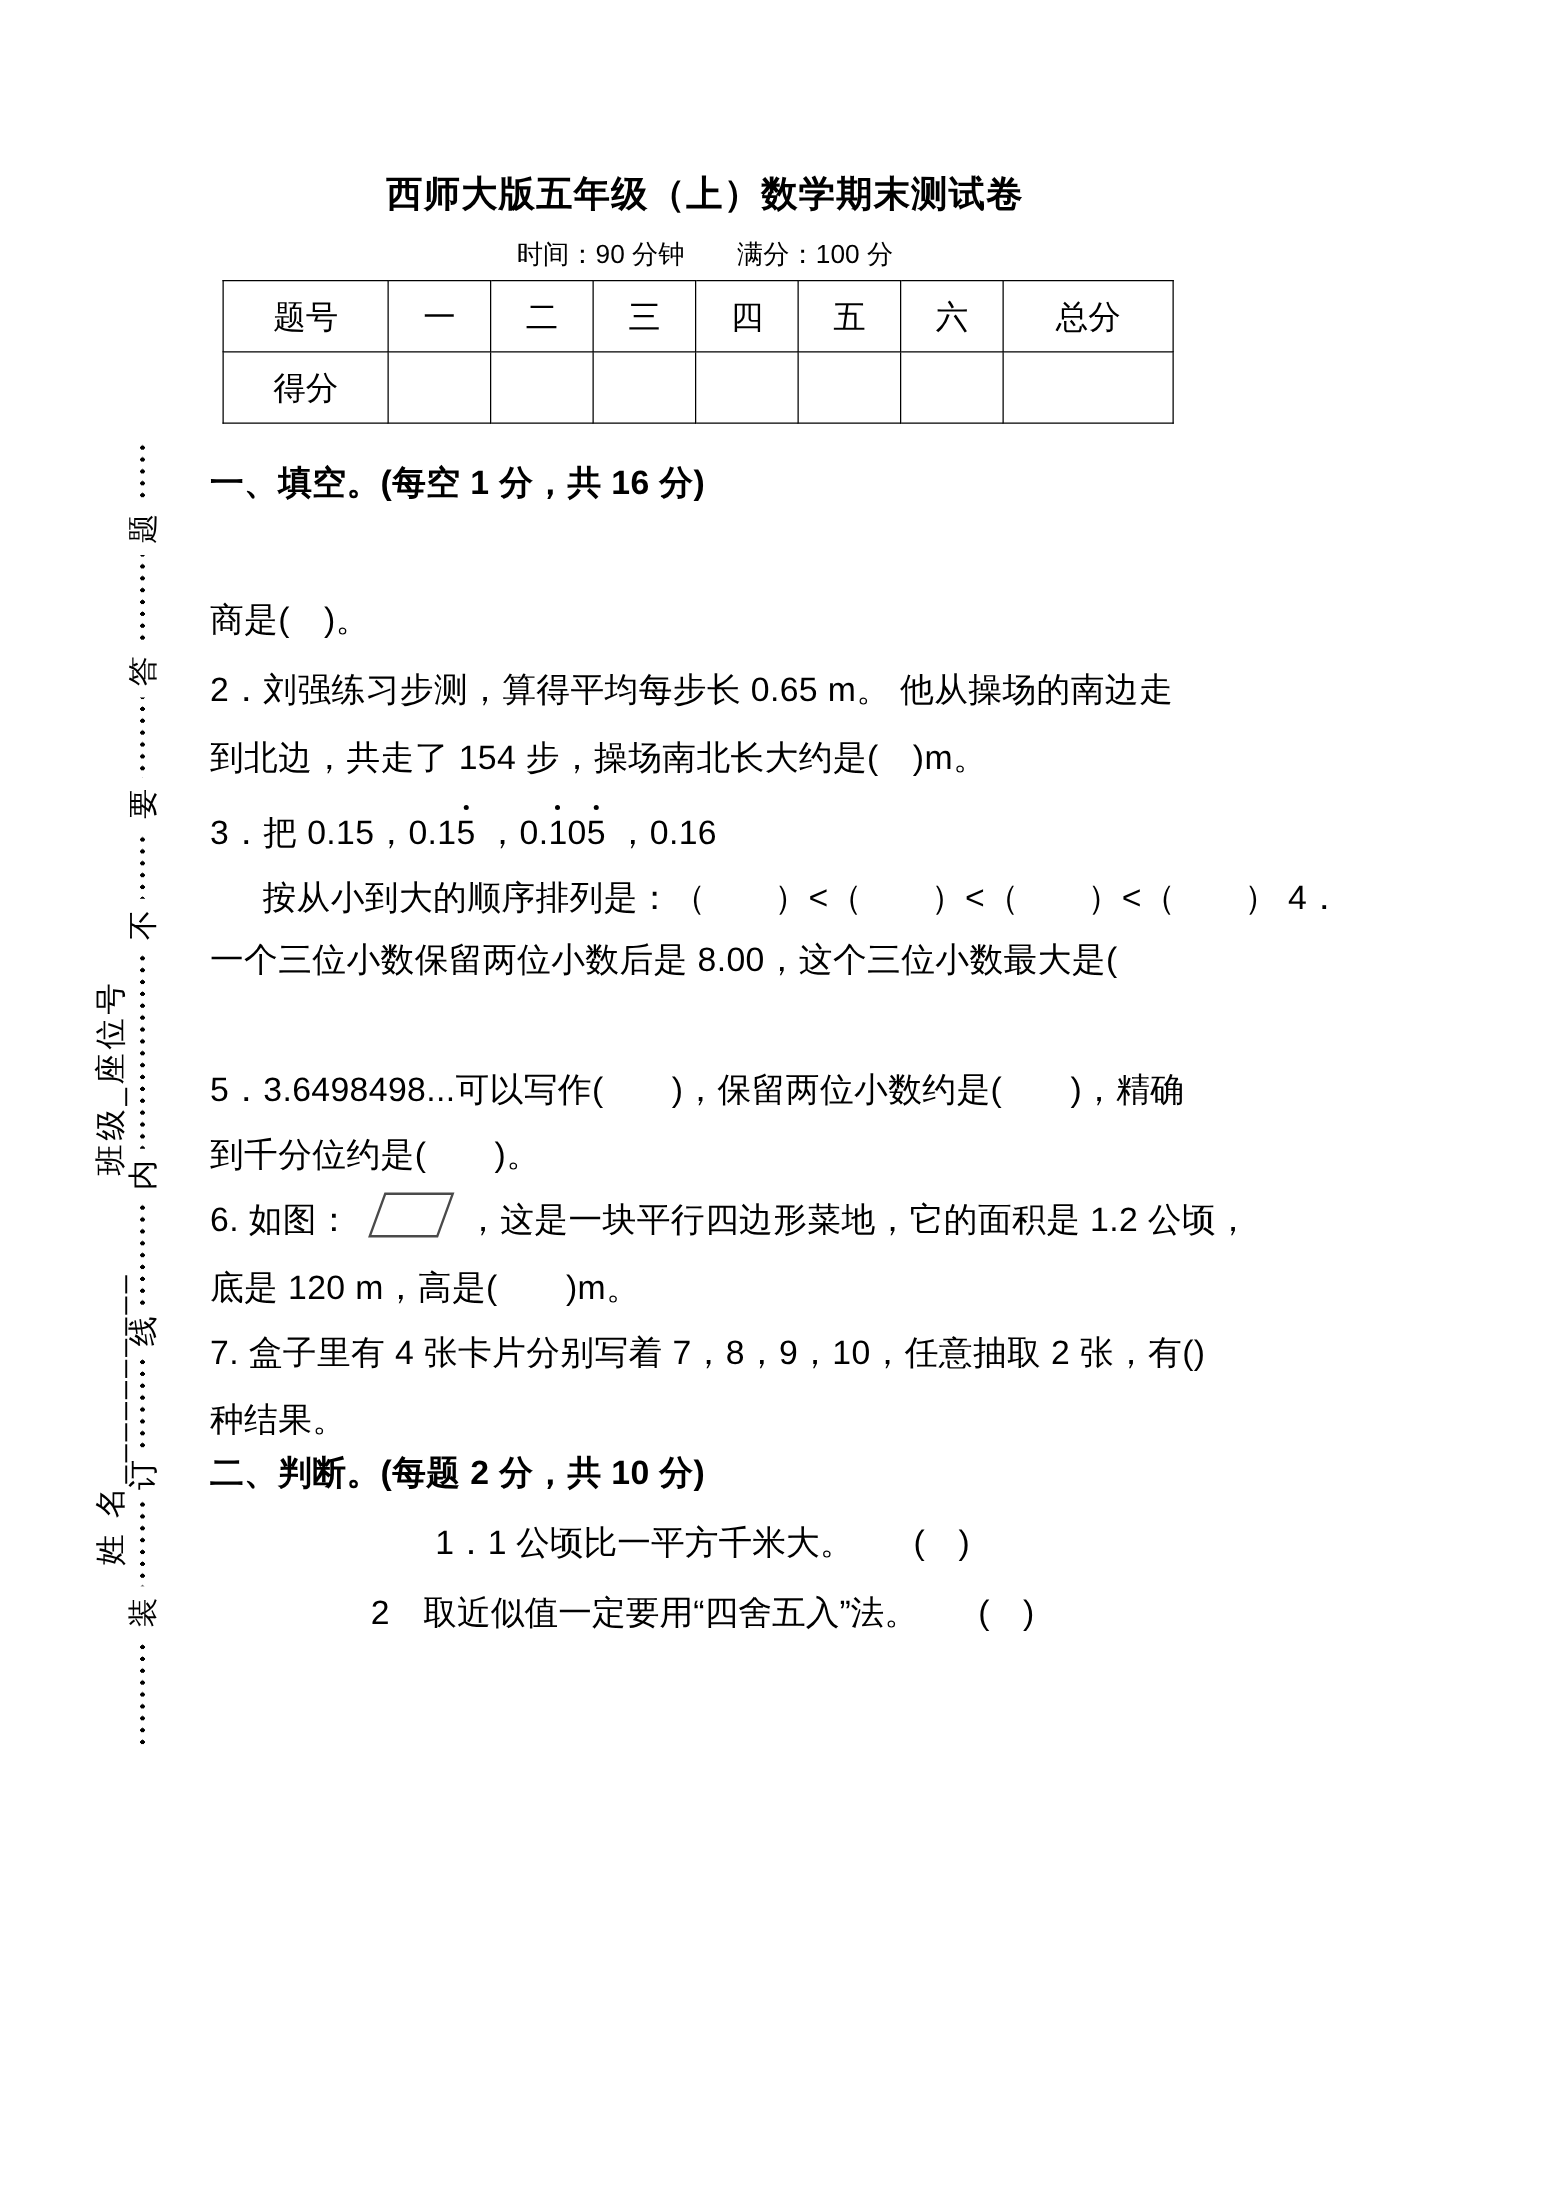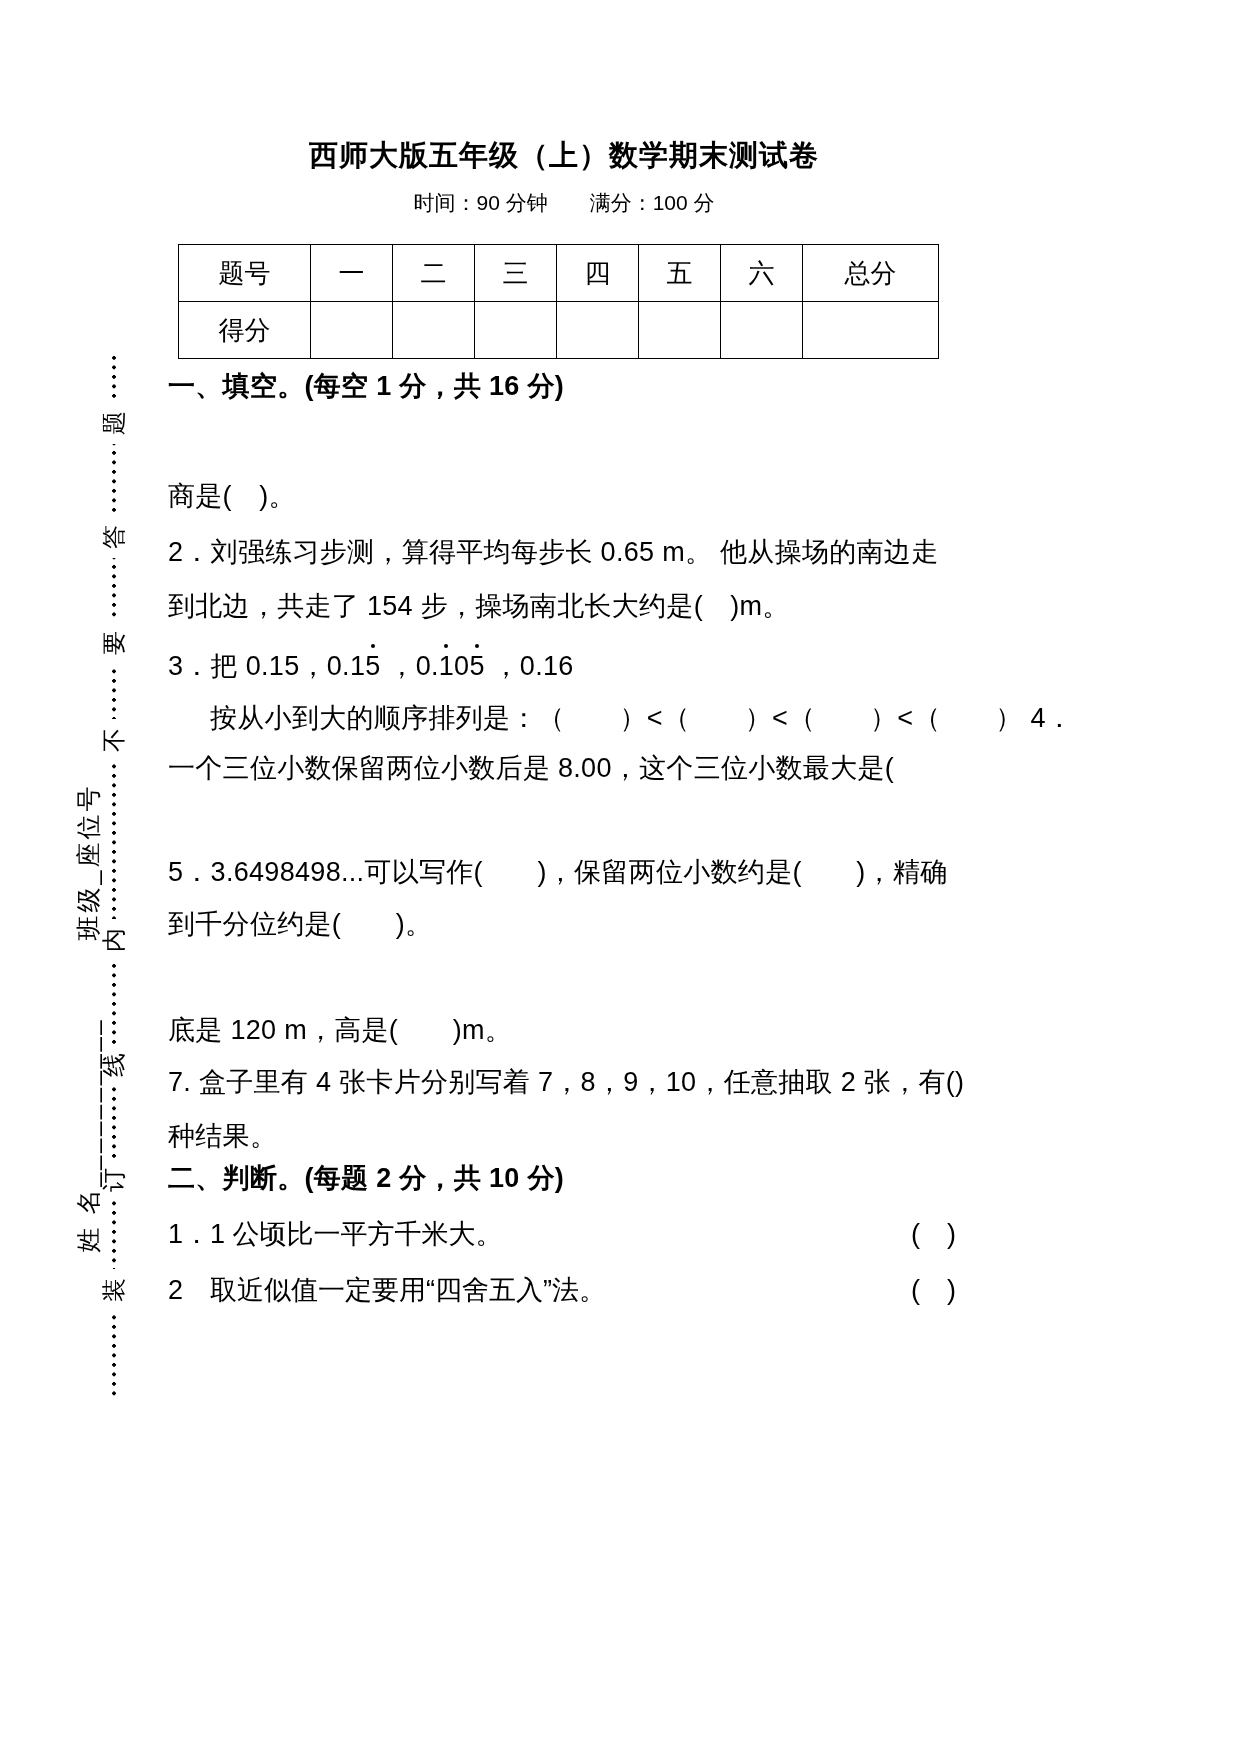--- a/index.html
+++ b/index.html
@@ -10,34 +10,34 @@
   }
   .title{
     position:absolute;left:168px;top:136px;width:792px;text-align:center;
     font-size:29px;font-weight:700;letter-spacing:1px;white-space:nowrap;
   }
   .meta{
     position:absolute;left:168px;top:189px;width:792px;text-align:center;
     font-size:21px;white-space:nowrap;
   }
   table.score{
-    position:absolute;left:178px;top:244px;border-collapse:collapse;table-layout:fixed;
+    position:absolute;left:178px;top:224px;border-collapse:collapse;table-layout:fixed;
   }
   table.score td{
     border:1.5px solid #000;height:56px;text-align:center;vertical-align:middle;
     font-size:26px;padding:0;
   }
   .line{
     position:absolute;left:168px;font-size:27px;white-space:nowrap;letter-spacing:0.3px;
   }
   .heading{font-weight:700;}
   .indent{left:210px;}
   .jrow{
     position:absolute;left:168px;width:788px;display:flex;
-    justify-content:space-between;font-size:27px;white-space:nowrap;gap:48px;
+    justify-content:center;font-size:27px;white-space:nowrap;gap:48px;
   }
   
   .rdot{position:relative;display:inline-block;}
   .rdot::after{
     content:"";position:absolute;width:4px;height:4px;border-radius:50%;
     background:#000;top:-7px;left:50%;transform:translateX(-50%);
   }
   
   .pgram{
     display:inline-block;width:52px;height:32px;border:2px solid #4a4a4a;
@@ -125,20 +125,23 @@
   <div class="line" style="top:648px">
     <span>3．把 0.15，0.1</span><span class="rdot">5</span><span> ，0.</span><span class="rdot">1</span><span>0</span><span class="rdot">5</span><span> ，0.16</span>
   </div>
   <div class="line indent" style="top:700px">按从小到大的顺序排列是：（　　）&lt;（　　）&lt;（　　）&lt;（　　） 4．</div>
 
   <div class="line" style="top:750px">一个三位小数保留两位小数后是 8.00，这个三位小数最大是(</div>
 
   <div class="line" style="top:854px">5．3.6498498...可以写作(　　)，保留两位小数约是(　　)，精确</div>
   <div class="line" style="top:906px">到千分位约是(　　)。</div>
 
+  <div class="line" style="top:958px">
+    <span>6.  如图：</span><span class="pgram"></span><span>，这是一块平行四边形菜地，它的面积是 1.2 公顷，</span>
+  </div>
   <div class="line" style="top:1012px">底是 120 m，高是(　　)m。</div>
 
   <div class="line" style="top:1064px">7.  盒子里有 4 张卡片分别写着 7，8，9，10，任意抽取 2 张，有()</div>
   <div class="line" style="top:1118px">种结果。</div>
 
   <div class="line heading" style="top:1160px">二、判断。(每题 2 分，共 10 分)</div>
 
   <div class="jrow" style="top:1216px">
     <span>1．1 公顷比一平方千米大。</span>
     <span>(　)</span>

